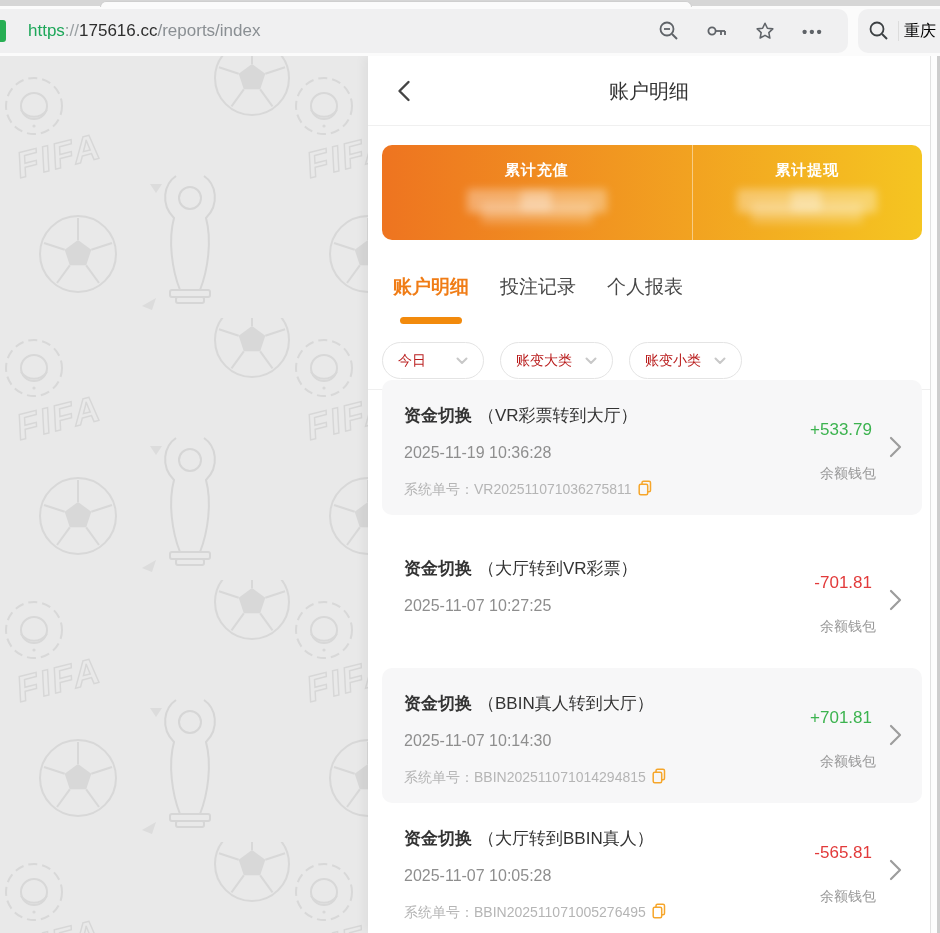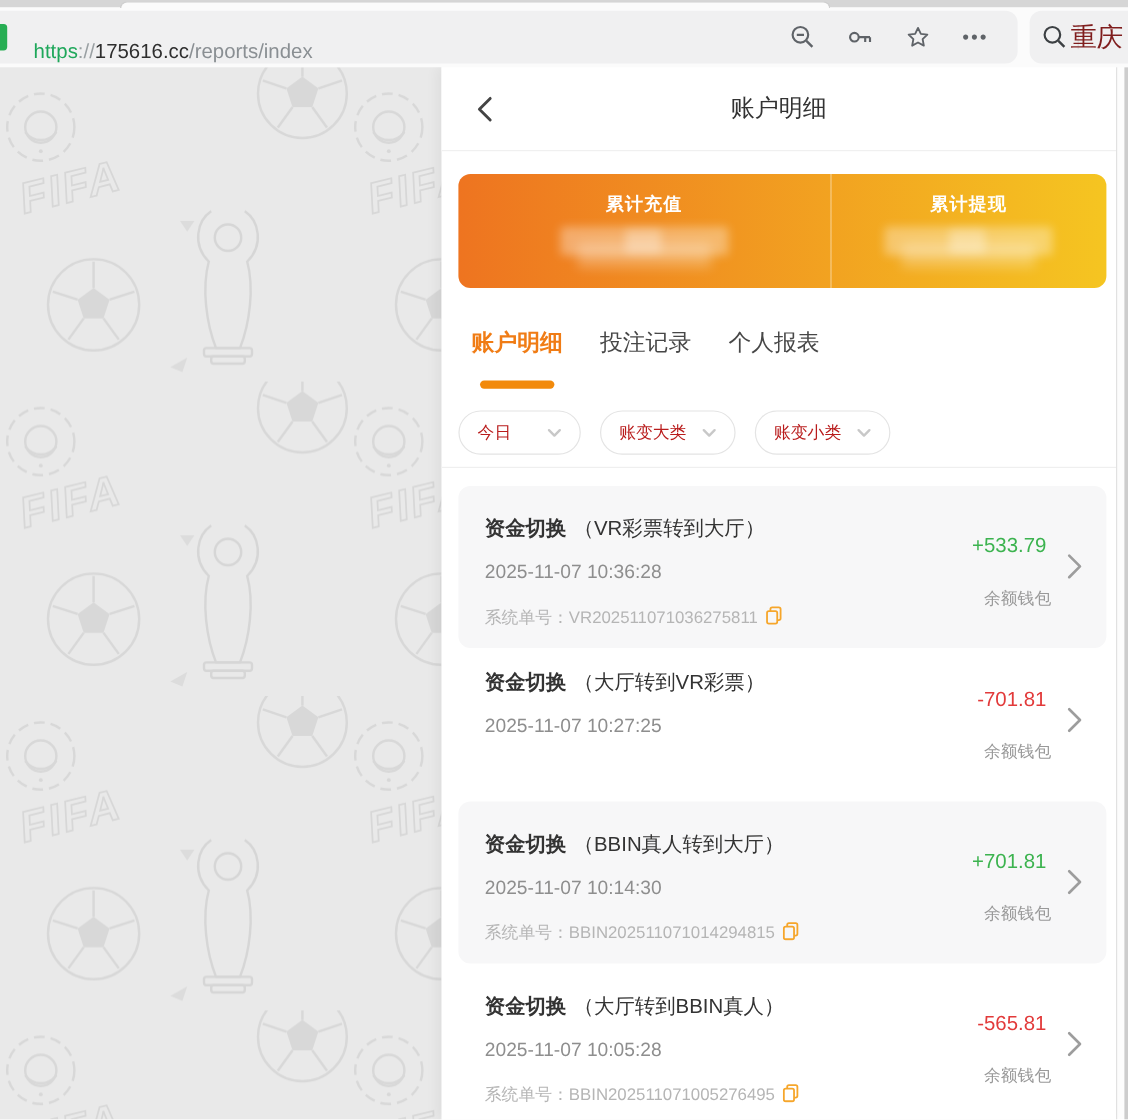--- a/index.html
+++ b/index.html
@@ -10,33 +10,33 @@
   }
   
   .tabstrip { position:absolute; top:0; left:0; width:940px; height:6px; background:#d6d6d6; z-index:5; }
   .tab { position:absolute; top:1px; left:100px; width:592px; height:6px; background:#fbfbfb;
          border:1px solid #cfcfcf; border-bottom:none; border-radius:9px 9px 0 0; }
   .toolbar { position:absolute; top:6px; left:0; width:940px; height:50px; background:#fbfbfb; z-index:4; }
   .addressbar { position:absolute; top:3px; left:-14px; width:862px; height:44px;
                 background:#f0f0f1; border-radius:10px; }
   .site-icon { position:absolute; left:13px; top:11px; width:7px; height:22px;
                background:#27ae53; border-radius:0 3px 3px 0; }
-  .url { position:absolute; left:42px; top:12px; height:44px; line-height:44px; font-size:17px; white-space:nowrap; }
+  .url { position:absolute; left:42px; top:0; height:44px; line-height:44px; font-size:17px; white-space:nowrap; }
   .url .scheme { color:#1ea75a; }
   .url .sep    { color:#9aa0a3; }
   .url .domain { color:#2e2e2e; }
   .url .path   { color:#8a8f93; }
   .bar-icon { position:absolute; top:9px; width:26px; height:26px; display:flex;
               align-items:center; justify-content:center; cursor:pointer; }
   .dots { font-size:15px; color:#5f6368; letter-spacing:2px; font-weight:bold; }
   .searchbox { position:absolute; top:3px; left:858px; width:130px; height:44px;
                background:#f0f0f1; border-radius:10px; }
   .searchbox .divider { position:absolute; left:40px; top:12px; width:1px; height:20px; background:#dcdcdc; }
-  .searchbox .stext { position:absolute; left:34px; top:0; height:44px; line-height:44px;
-                      font-size:22px; color:#7f1d1d; white-space:nowrap; }
+  .searchbox .stext { position:absolute; left:46px; top:0; height:44px; line-height:44px;
+                      font-size:16px; color:#000000; white-space:nowrap; }
   
   .wallpaper { position:absolute; top:56px; left:0; width:368px; height:877px; background:#e9e9e9; }
   
   .scrollstrip { position:absolute; top:56px; left:930px; width:10px; height:877px;
                  background:#fdfdfd; border-left:1px solid #e3e3e3; }
   .scrollthumb { position:absolute; top:0; right:0; width:3px; height:877px; background:#cdcdcd; }
   
   .panel { position:absolute; top:56px; left:368px; width:562px; height:877px; background:#fff;
            box-shadow:-4px 0 10px rgba(0,0,0,.05); }
   .pg-header { position:absolute; top:0; left:0; width:562px; height:70px; background:#fff;
@@ -68,21 +68,21 @@
   .filters { position:absolute; top:286px; left:14px; display:flex; gap:16px; }
   .pill { height:37px; border:1px solid #e4e4e4; border-radius:19px; background:#fff;
           display:flex; align-items:center; justify-content:space-between;
           padding:0 15px; cursor:pointer; }
   .pill .ptext { font-size:14px; color:#b91c1c; }
   .pill-1 { width:102px; } .pill-2 { width:113px; } .pill-3 { width:113px; }
   .filters-divider { position:absolute; top:333px; left:0; width:562px; height:1px; background:#efefef; }
   
   .card { position:absolute; left:14px; width:540px; height:135px; border-radius:10px; }
   .card.alt { background:#f7f7f8; }
-  .card-1 { top:349px; } .card-2 { top:477px; } .card-3 { top:612px; } .card-4 { top:747px; }
+  .card-1 { top:324px; } .card-2 { top:477px; } .card-3 { top:612px; } .card-4 { top:747px; }
   .tx-title { position:absolute; left:22px; top:24px; font-size:17px; color:#333; white-space:nowrap; }
   .tx-title .t-type { font-weight:700; }
   .tx-title .t-detail { font-weight:400; margin-left:6px; }
   .tx-date { position:absolute; left:22px; top:64px; font-size:16px; color:#8e8e8e; }
   .tx-order { position:absolute; left:22px; top:100px; font-size:14px; color:#b5b5b5; white-space:nowrap; }
   .copy-icon { display:inline-block; vertical-align:-2px; margin-left:6px; cursor:pointer; }
   .tx-amount { position:absolute; right:50px; top:40px; font-size:17px; font-weight:500; }
   .tx-wallet { position:absolute; right:46px; top:85px; font-size:14px; color:#999; }
   .tx-chevron { position:absolute; right:20px; top:56px; cursor:pointer; }
 </style>
@@ -246,21 +246,21 @@
           <polyline points="1.5,1.5 6,6 10.5,1.5" fill="none" stroke="#c8c8c8" stroke-width="2" stroke-linecap="round" stroke-linejoin="round"></polyline>
         </svg>
     </div>
   </div>
   <div class="filters-divider"></div>
 
   <div class="card card-1 alt">
     <div class="tx-title">
       <span class="t-type">资金切换</span><span class="t-detail">（VR彩票转到大厅）</span>
     </div>
-    <div class="tx-date">2025-11-07 10:36:28</div>
+    <div class="tx-date">2025-11-19 10:36:28</div>
     <div class="tx-order">
       <span>系统单号：</span><span>VR202511071036275811</span><span class="copy-icon"><svg width="14" height="16" viewBox="0 0 14 16">
             <rect x="4" y="1.2" width="8.5" height="10.5" rx="1.5" fill="none" stroke="#f6a62b" stroke-width="1.5"></rect>
             <rect x="1.2" y="4.2" width="8.5" height="10.5" rx="1.5" fill="#f7f7f8" stroke="#f6a62b" stroke-width="1.5"></rect>
           </svg></span>
     </div>
     <div class="tx-amount" style="color: rgb(60, 179, 79);">+533.79</div>
     <div class="tx-wallet">余额钱包</div>
     <div class="tx-chevron"><svg width="13" height="22" viewBox="0 0 13 22">
           <polyline points="2,2 11,11 2,20" fill="none" stroke="#9d9d9d" stroke-width="2.2" stroke-linecap="round" stroke-linejoin="round"></polyline>

